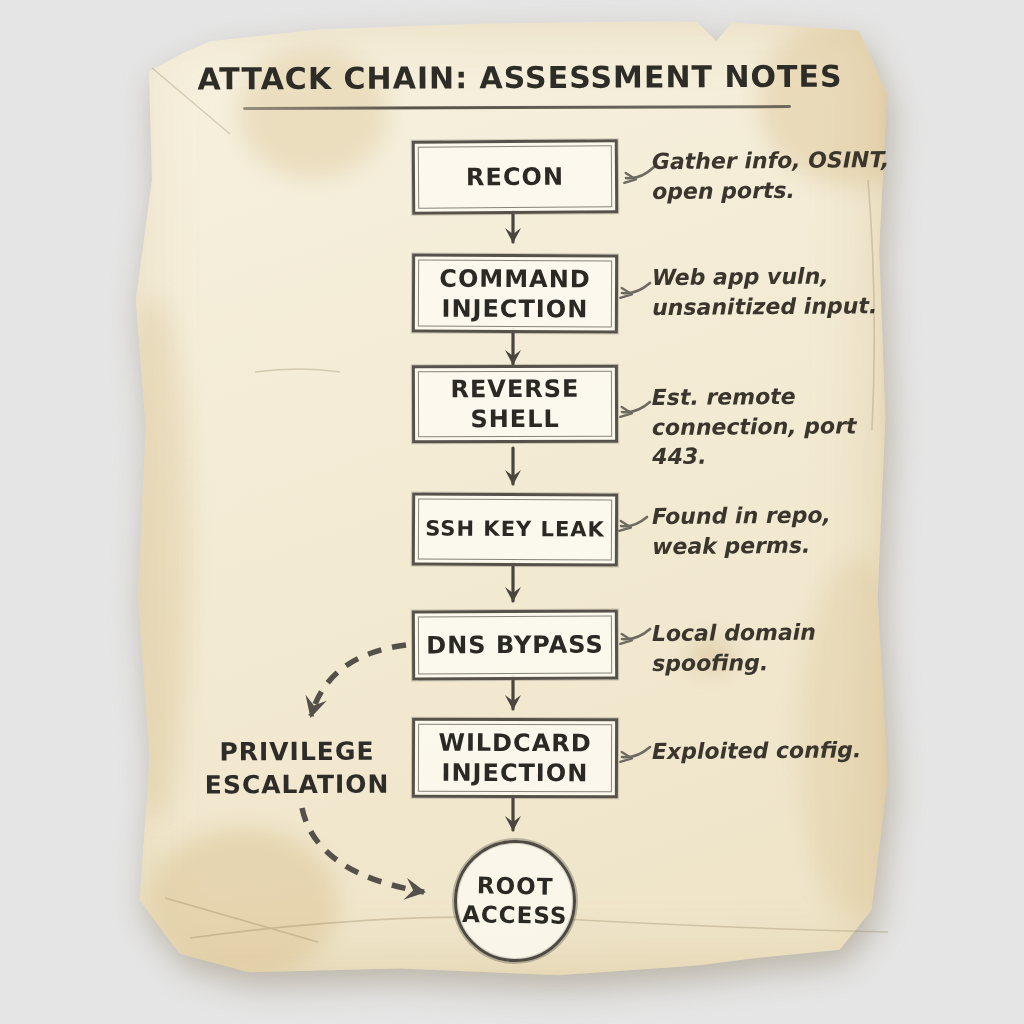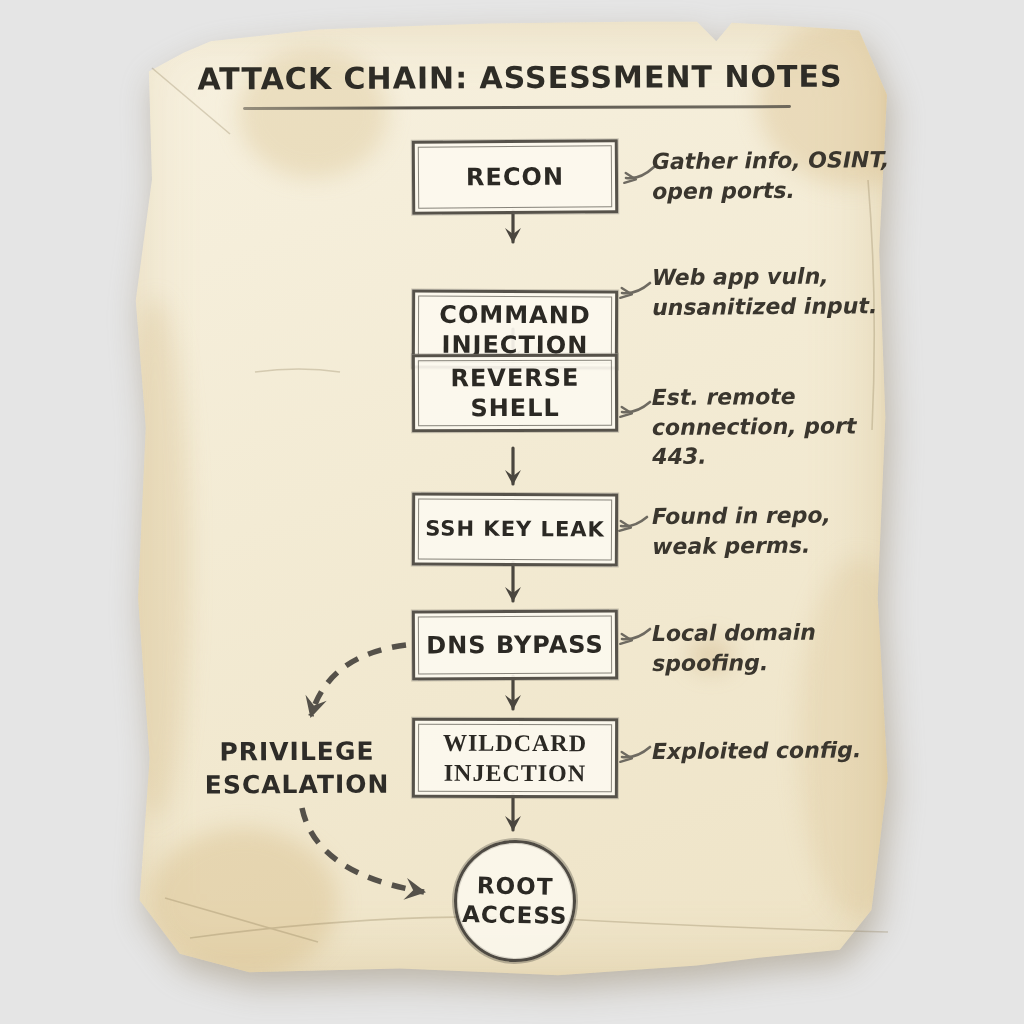--- a/index.html
+++ b/index.html
@@ -43,25 +43,25 @@
     position:absolute;left:412px;width:200px;
     display:flex;align-items:center;justify-content:center;text-align:center;
     background:rgba(252,249,239,0.92);
     border:3px solid #56524a;
     outline:1.5px solid rgba(86,82,74,0.7);outline-offset:-7px;
     color:#2b2924;font-size:24px;font-weight:bold;letter-spacing:1px;
     white-space:pre-line;line-height:1.25;
     box-shadow:0 0 0 1px rgba(86,82,74,0.25);
   }
   .b0{top:140px;height:68px;transform:rotate(-0.4deg);}
-  .b1{top:254px;height:73px;transform:rotate(0.25deg);margin-top:36px;}
-  .b2{top:354px;height:72px;transform:rotate(-0.2deg);}
+  .b1{top:254px;height:73px;transform:rotate(0.25deg);}
+  .b2{top:365px;height:72px;transform:rotate(-0.2deg);}
   .b3{top:493px;height:67px;transform:rotate(0.3deg);font-size:21px;}
   .b4{top:610px;height:64px;transform:rotate(-0.3deg);}
-  .b5{top:718px;height:74px;transform:rotate(0.2deg);font-family:Liberation Serif, serif;}
+  .b5{top:718px;height:74px;transform:rotate(0.2deg);}
   .note{
     position:absolute;left:652px;width:250px;
     color:#3a362e;font-size:22px;font-style:italic;font-weight:bold;
     white-space:pre-line;line-height:1.35;transform:rotate(-0.5deg);
   }
   .n0{top:146px;}
   .n1{top:262px;}
   .n2{top:382px;}
   .n3{top:501px;}
   .n4{top:618px;}

